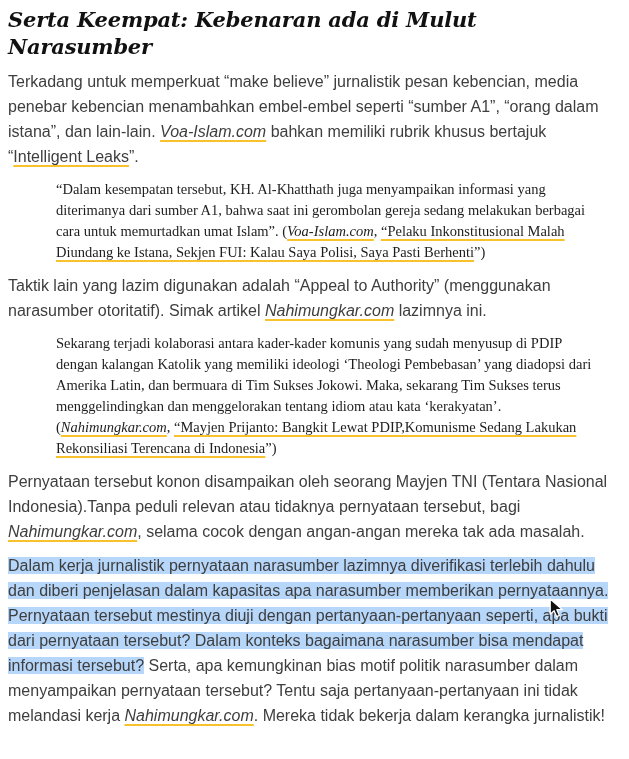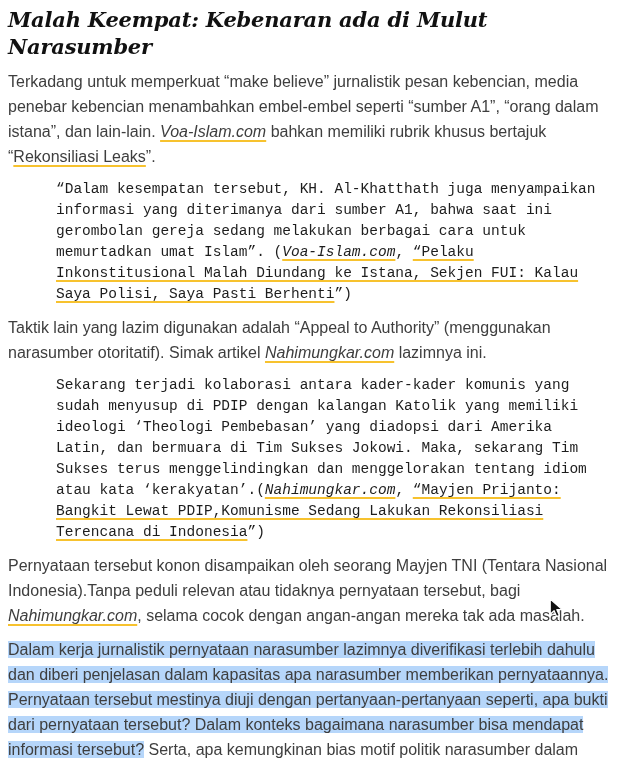--- a/index.html
+++ b/index.html
@@ -25,21 +25,21 @@
     color: var(--heading-text, #111111);
     margin: 6px 0 9px 0;
   }
   p.para {
     font-size: 16px;
     line-height: 25px;
     color: var(--body-text, #3e3e3e);
     margin: 0 0 9px 0;
   }
   blockquote.quote {
-    font-family: Liberation Mono, monospace;
+    font-family: Liberation Serif, serif;
     font-size: 14.5px;
     line-height: 21px;
     color: var(--quote-text, #1d1d1d);
     margin: 10px 15px 10px 48px;
   }
   a.doc-link {
     color: inherit;
     cursor: pointer;
     text-decoration: underline;
     text-decoration-color: var(--link-underline, #f6c02e);
@@ -53,23 +53,23 @@
   .mouse-cursor {
     position: absolute;
     z-index: 20;
     pointer-events: none;
   }
 </style>
 </head>
 <body style="--bg: #ffffff; --body-text: #3e3e3e; --heading-text: #111111; --quote-text: #1d1d1d; --link-underline: #f7c22e; --selection: #b6d6fa;">
 
 <div class="article">
-  <h1 class="article-title">Malah Keempat: Kebenaran ada di Mulut Narasumber</h1>
+  <h1 class="article-title">Serta Keempat: Kebenaran ada di Mulut Narasumber</h1>
   <div>
-      <p class="para"><span class="">Terkadang untuk memperkuat “make believe” jurnalistik pesan kebencian, media penebar kebencian menambahkan embel-embel seperti “sumber A1”, “orang dalam istana”, dan lain-lain. </span><a class="doc-link italic">Voa-Islam.com</a><span class=""> bahkan memiliki rubrik khusus bertajuk “</span><a class="doc-link">Rekonsiliasi Leaks</a><span class="">”.</span></p>
+      <p class="para"><span class="">Terkadang untuk memperkuat “make believe” jurnalistik pesan kebencian, media penebar kebencian menambahkan embel-embel seperti “sumber A1”, “orang dalam istana”, dan lain-lain. </span><a class="doc-link italic">Voa-Islam.com</a><span class=""> bahkan memiliki rubrik khusus bertajuk “</span><a class="doc-link">Intelligent Leaks</a><span class="">”.</span></p>
       <blockquote class="quote"><span class="">“Dalam kesempatan tersebut, KH. Al-Khatthath juga menyampaikan informasi yang diterimanya dari sumber A1, bahwa saat ini gerombolan gereja sedang melakukan berbagai cara untuk memurtadkan umat Islam”. (</span><a class="doc-link italic">Voa-Islam.com</a><span class="">, </span><a class="doc-link">“Pelaku Inkonstitusional Malah Diundang ke Istana, Sekjen FUI: Kalau Saya Polisi, Saya Pasti Berhenti</a><span class="">”)</span></blockquote>
       <p class="para"><span class="">Taktik lain yang lazim digunakan adalah “Appeal to Authority” (menggunakan narasumber otoritatif). Simak artikel </span><a class="doc-link italic">Nahimungkar.com</a><span class=""> lazimnya ini.</span></p>
       <blockquote class="quote"><span class="">Sekarang terjadi kolaborasi antara kader-kader komunis yang sudah menyusup di PDIP dengan kalangan Katolik yang memiliki ideologi ‘Theologi Pembebasan’ yang diadopsi dari Amerika Latin, dan bermuara di Tim Sukses Jokowi. Maka, sekarang Tim Sukses terus menggelindingkan dan menggelorakan tentang idiom atau kata ‘kerakyatan’.(</span><a class="doc-link italic">Nahimungkar.com</a><span class="">, </span><a class="doc-link">“Mayjen Prijanto: Bangkit Lewat PDIP,Komunisme Sedang Lakukan Rekonsiliasi Terencana di Indonesia</a><span class="">”)</span></blockquote>
       <p class="para"><span class="">Pernyataan tersebut konon disampaikan oleh seorang Mayjen TNI (Tentara Nasional Indonesia).Tanpa peduli relevan atau tidaknya pernyataan tersebut, bagi </span><a class="doc-link italic">Nahimungkar.com</a><span class="">, selama cocok dengan angan-angan mereka tak ada masalah.</span></p>
       <p class="para"><span class="highlighted">Dalam kerja jurnalistik pernyataan narasumber lazimnya diverifikasi terlebih dahulu dan diberi penjelasan dalam kapasitas apa narasumber memberikan pernyataannya. Pernyataan tersebut mestinya diuji dengan pertanyaan-pertanyaan seperti, apa bukti dari pernyataan tersebut? Dalam konteks bagaimana narasumber bisa mendapat informasi tersebut?</span><span class=""> Serta, apa kemungkinan bias motif politik narasumber dalam menyampaikan pernyataan tersebut? Tentu saja pertanyaan-pertanyaan ini tidak melandasi kerja </span><a class="doc-link italic">Nahimungkar.com</a><span class="">. Mereka tidak bekerja dalam kerangka jurnalistik!</span></p>
     </div>
 </div>
 
 <div class="mouse-cursor" style="left: 549px; top: 598px;">
   <svg width="15" height="21" viewBox="0 0 15 21" xmlns="http://www.w3.org/2000/svg">

